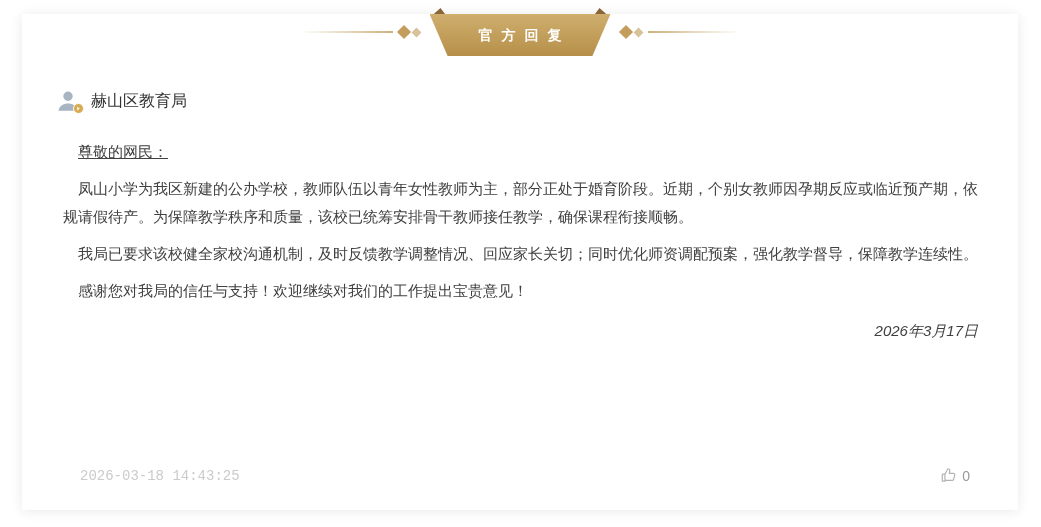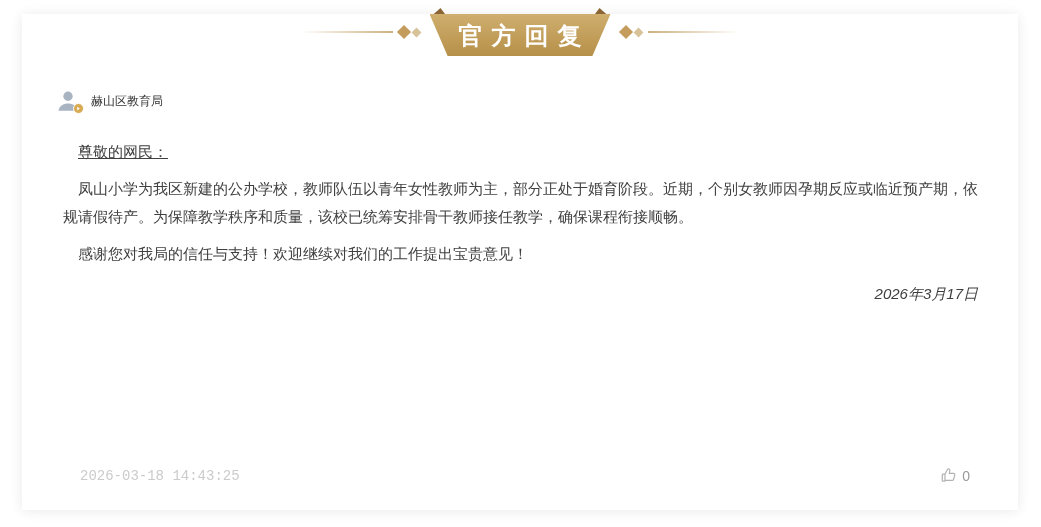--- a/index.html
+++ b/index.html
@@ -48,21 +48,21 @@
   .ribbon-shape {
     position: absolute; left: 0; right: 0; top: 6px; bottom: 0;
     background: linear-gradient(180deg, #cfae6e, #b69049);
     clip-path: polygon(0 0, 100% 0, 90% 100%, 10% 100%);
   }
   .ribbon-title {
     position: relative;
     margin-top: 7px; margin-left: 9px;
     color: #ffffff;
     font-family: "DejaVu Serif", "Liberation Serif", serif;
-    font-size: 24px; font-weight: bold;
+    font-size: 14px; font-weight: bold;
     letter-spacing: 9px;
     white-space: nowrap;
   }
   
   .reply-body {
     padding: 0 40px 0 41px;
     color: #404040;
     font-size: 15px;
   }
   .author-row {
@@ -72,21 +72,21 @@
   }
   .avatar-wrap { position: relative; width: 26px; height: 26px; }
   .avatar-badge {
     position: absolute; right: -3px; bottom: 0;
     width: 11px; height: 11px; border-radius: 50%;
     background: #d8ab52;
     border: 1px solid #fff;
     display: flex; align-items: center; justify-content: center;
   }
   .avatar-badge svg { display: block; }
-  .dept-name { margin-left: 10px; font-size: 12px; color: #333333; }
+  .dept-name { margin-left: 10px; font-size: 16px; color: #333333; }
   .greeting {
     margin-top: 24px;
     line-height: 28px;
     text-indent: 1em;
     text-decoration: underline;
   }
   .paragraphs p {
     margin-top: 9px;
     line-height: 28px;
     text-indent: 1em;
@@ -156,20 +156,21 @@
             </svg>
         </span>
       </span>
       <span class="dept-name">赫山区教育局</span>
     </div>
 
     <p class="greeting">尊敬的网民：</p>
 
     <div class="paragraphs">
         <p>凤山小学为我区新建的公办学校，教师队伍以青年女性教师为主，部分正处于婚育阶段。近期，个别女教师因孕期反应或临近预产期，依规请假待产。为保障教学秩序和质量，该校已统筹安排骨干教师接任教学，确保课程衔接顺畅。</p>
+        <p>我局已要求该校健全家校沟通机制，及时反馈教学调整情况、回应家长关切；同时优化师资调配预案，强化教学督导，保障教学连续性。</p>
         <p>感谢您对我局的信任与支持！欢迎继续对我们的工作提出宝贵意见！</p>
       </div>
 
     <div class="sig-date">2026年3月17日</div>
   </div>
 
   <div class="card-footer">
     <span class="timestamp">2026-03-18 14:43:25</span>
     <span class="like-button">
       <svg width="17" height="17" viewBox="0 0 24 24" fill="none" stroke="#b3b3b3" stroke-width="1.7" stroke-linejoin="round">

